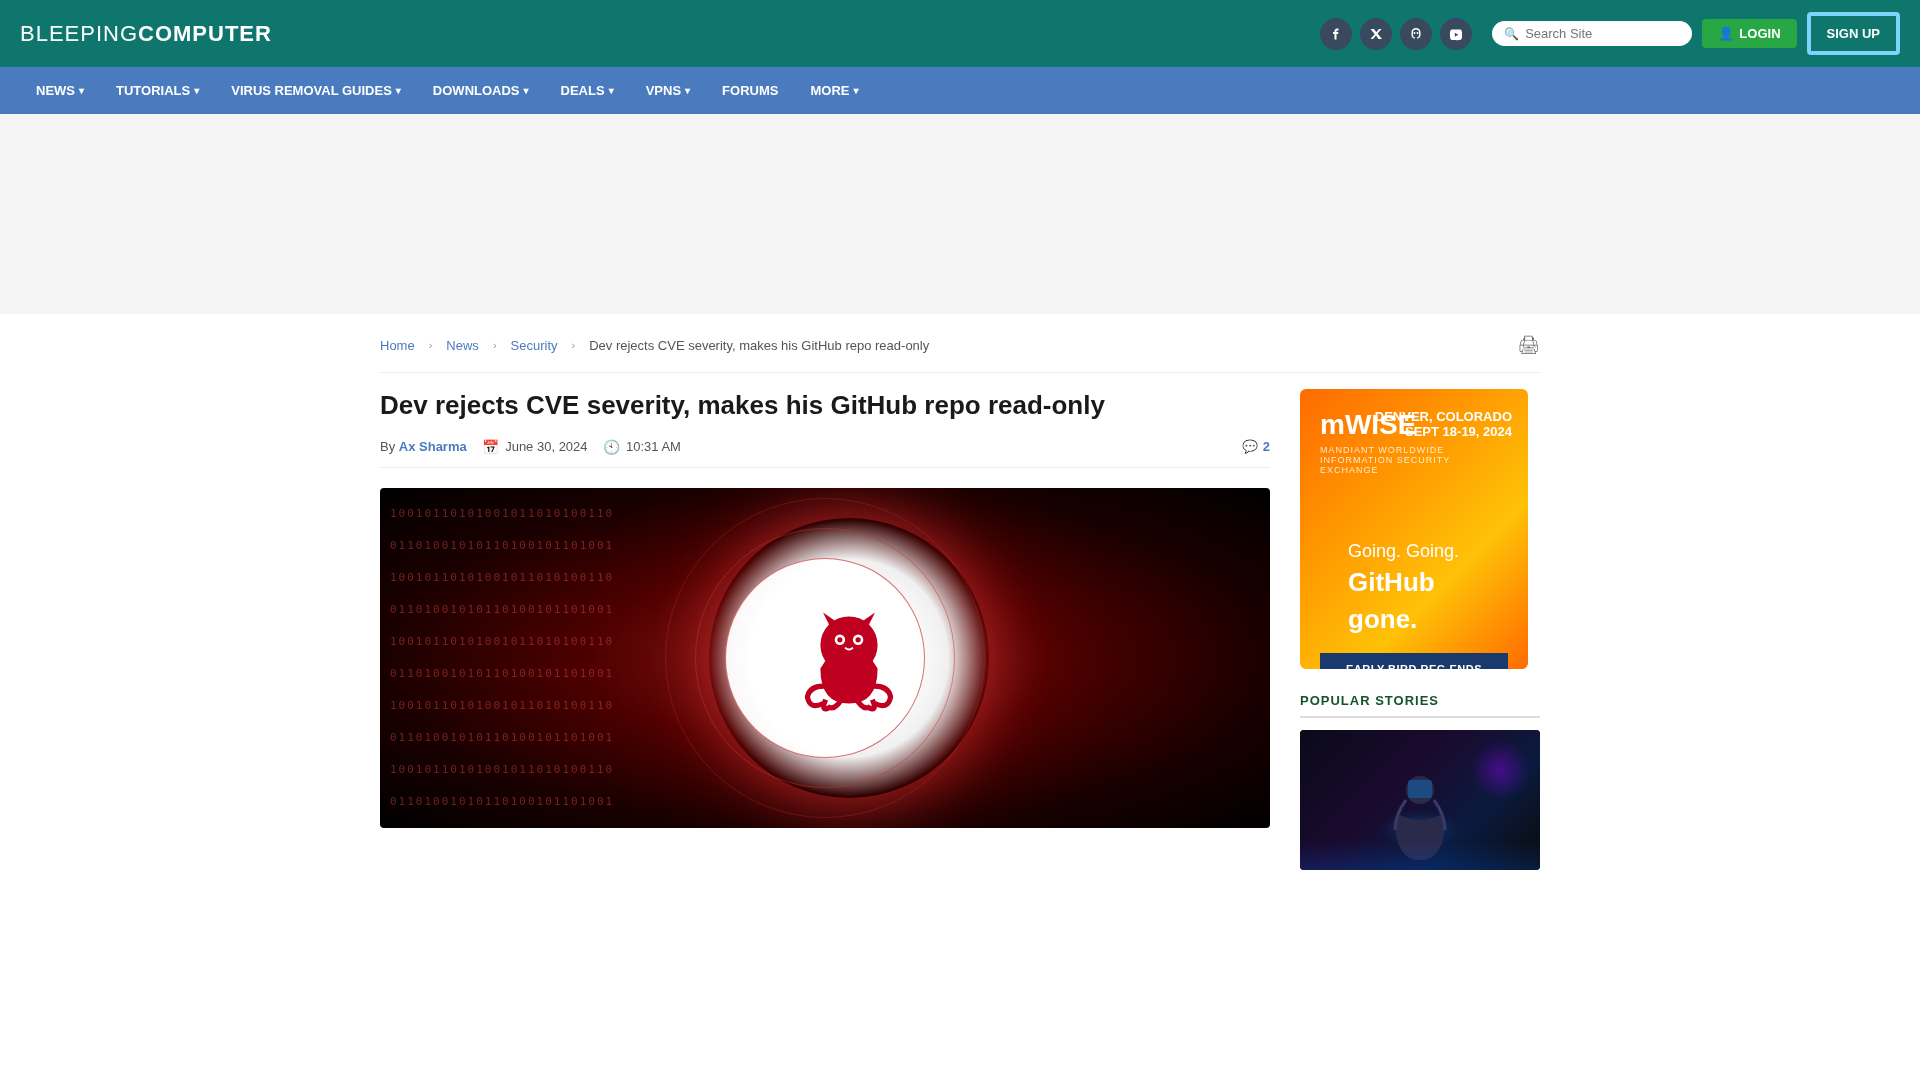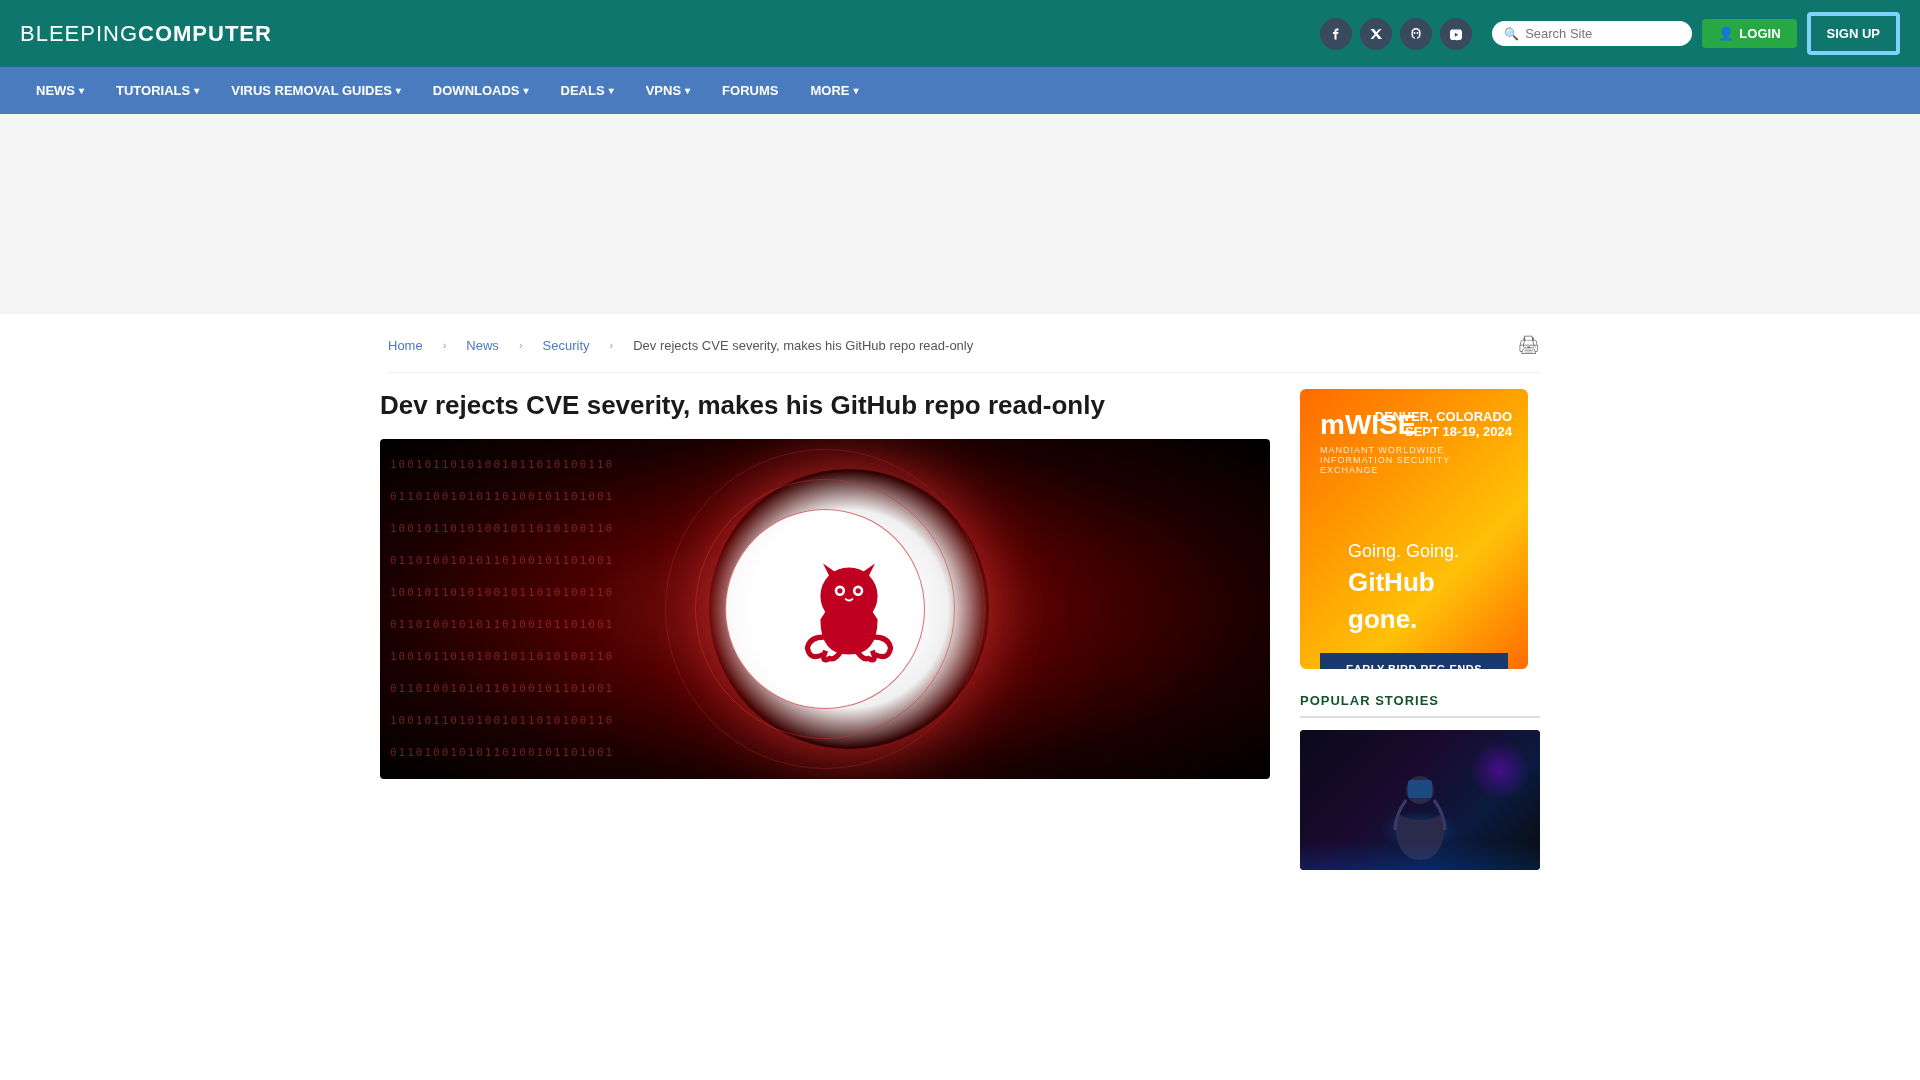--- a/index.html
+++ b/index.html
@@ -119,26 +119,25 @@
     .main-container {
       max-width: 1200px;
       margin: 0 auto;
       padding: 20px;
     }
 
     
     .breadcrumb {
       display: flex;
       align-items: center;
-      gap: 20px;
+      gap: 14px;
       font-size: 13px;
       margin-bottom: 16px;
       padding-bottom: 16px;
       border-bottom: 1px solid #eee;
-      margin-left: 8px;
     }
     .breadcrumb a { color: #4a7bbf; text-decoration: none; }
     .breadcrumb-sep { color: #999; font-size: 11px; }
     .breadcrumb-current { color: #555; }
     .print-icon { margin-left: auto; color: #666; cursor: pointer; font-size: 18px; }
 
     
     .content-layout {
       display: flex;
       gap: 30px;
@@ -413,20 +412,37 @@
     <span class="breadcrumb-sep">›</span>
     <span class="breadcrumb-current">Dev rejects CVE severity, makes his GitHub repo read-only</span>
     <span class="print-icon" title="Print">🖨</span>
   </div>
 
   <div class="content-layout">
 
     <div class="article-main">
       <h1 class="article-title">Dev rejects CVE severity, makes his GitHub repo read-only</h1>
 
+      <div class="article-meta">
+        <span class="meta-author">
+          By <a href="#">Ax Sharma</a>
+        </span>
+        <span class="meta-date">
+          <span class="meta-icon">📅</span>
+          <span>June 30, 2024</span>
+        </span>
+        <span class="meta-time">
+          <span class="meta-icon">🕙</span>
+          <span>10:31 AM</span>
+        </span>
+        <span class="meta-comments">
+          <span>💬</span>
+          <span>2</span>
+        </span>
+      </div>
 
       <div class="article-image">
         <div class="github-image">
 
           <div class="binary-overlay">
             <div>10010110101001011010100110</div>
             <div>01101001010110100101101001</div>
             <div>10010110101001011010100110</div>
             <div>01101001010110100101101001</div>
             <div>10010110101001011010100110</div>

